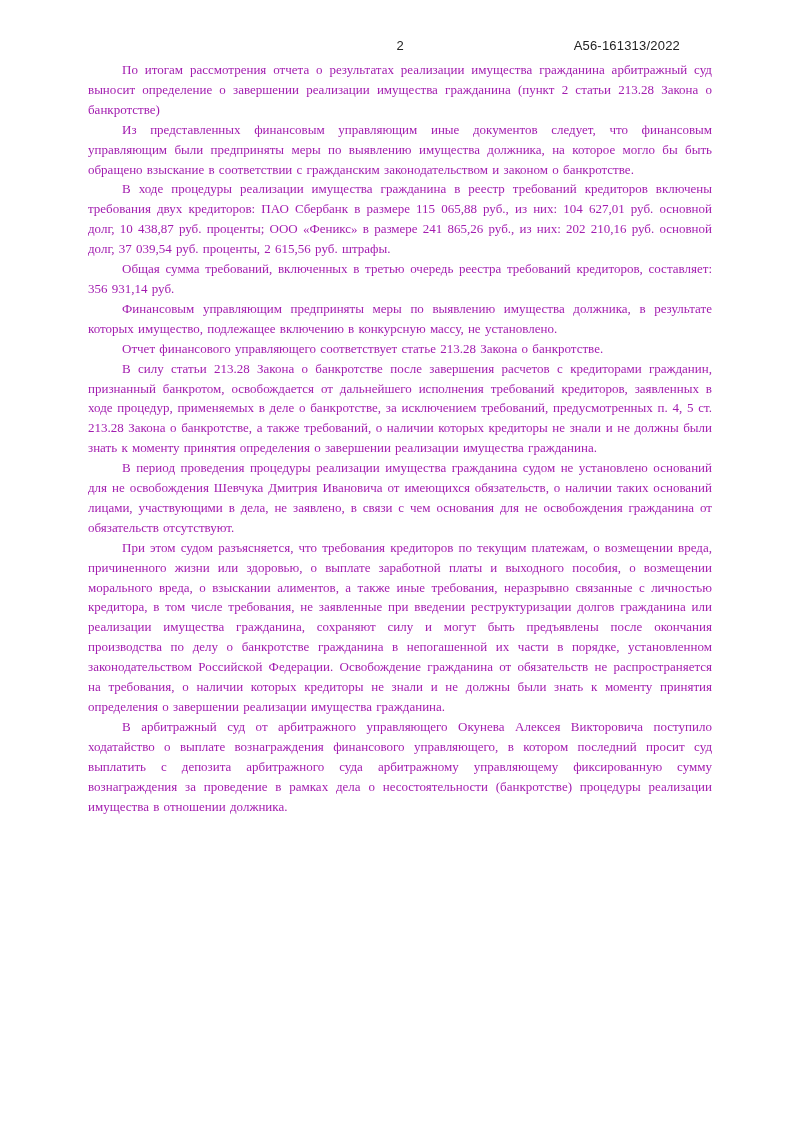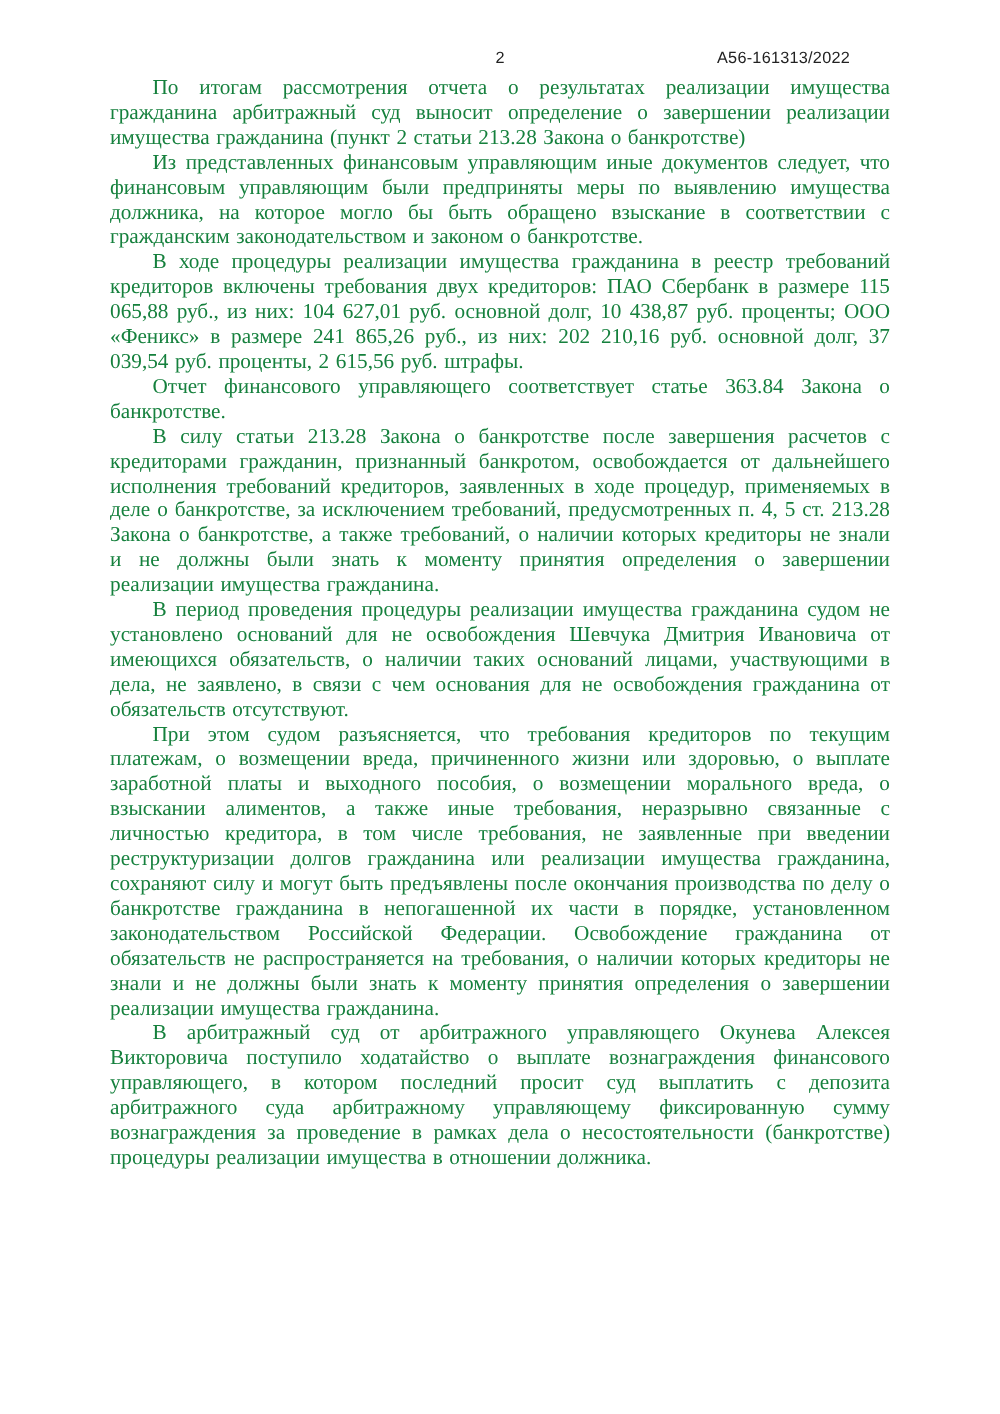--- a/index.html
+++ b/index.html
@@ -32,24 +32,24 @@
     text-align: center;
   }
   .page-header .case-num {
     position: absolute;
     right: 32px;
     top: 2px;
     letter-spacing: 0.2px;
   }
   .doc-body {
     font-family: "Liberation Serif", serif;
-    font-size: 17px;
+    font-size: 13px;
     line-height: 19.9px;
     text-align: justify;
-    color: #15803d;
+    color: #a21caf;
   }
   .doc-body p {
     margin: 0;
     text-indent: 34px;
     word-spacing: 1px;
   }
 </style>
 </head>
 <body>
 
@@ -57,20 +57,22 @@
 
   <div class="page-header">
     <span class="page-num">2</span>
     <span class="case-num">А56-161313/2022</span>
   </div>
 
   <div class="doc-body">
     <p>По итогам рассмотрения отчета о результатах реализации имущества гражданина арбитражный суд выносит определение о завершении реализации имущества гражданина (пункт 2 статьи 213.28 Закона о банкротстве)</p>
     <p>Из представленных финансовым управляющим иные документов следует, что финансовым управляющим были предприняты меры по выявлению имущества должника, на которое могло бы быть обращено взыскание в соответствии с гражданским законодательством и законом о банкротстве.</p>
     <p>В ходе процедуры реализации имущества гражданина в реестр требований кредиторов включены требования двух кредиторов: ПАО Сбербанк в размере 115 065,88 руб., из них: 104 627,01 руб. основной долг, 10 438,87 руб. проценты; ООО «Феникс» в размере 241 865,26 руб., из них: 202 210,16 руб. основной долг, 37 039,54 руб. проценты, 2 615,56 руб. штрафы.</p>
-    <p>Отчет финансового управляющего соответствует статье 363.84 Закона о банкротстве.</p>
+    <p>Общая сумма требований, включенных в третью очередь реестра требований кредиторов, составляет: 356 931,14 руб.</p>
+    <p>Финансовым управляющим предприняты меры по выявлению имущества должника, в результате которых имущество, подлежащее включению в конкурсную массу, не установлено.</p>
+    <p>Отчет финансового управляющего соответствует статье 213.28 Закона о банкротстве.</p>
     <p>В силу статьи 213.28 Закона о банкротстве после завершения расчетов с кредиторами гражданин, признанный банкротом, освобождается от дальнейшего исполнения требований кредиторов, заявленных в ходе процедур, применяемых в деле о банкротстве, за исключением требований, предусмотренных п. 4, 5 ст. 213.28 Закона о банкротстве, а также требований, о наличии которых кредиторы не знали и не должны были знать к моменту принятия определения о завершении реализации имущества гражданина.</p>
     <p>В период проведения процедуры реализации имущества гражданина судом не установлено оснований для не освобождения Шевчука Дмитрия Ивановича от имеющихся обязательств, о наличии таких оснований лицами, участвующими в дела, не заявлено, в связи с чем основания для не освобождения гражданина от обязательств отсутствуют.</p>
     <p>При этом судом разъясняется, что требования кредиторов по текущим платежам, о возмещении вреда, причиненного жизни или здоровью, о выплате заработной платы и выходного пособия, о возмещении морального вреда, о взыскании алиментов, а также иные требования, неразрывно связанные с личностью кредитора, в том числе требования, не заявленные при введении реструктуризации долгов гражданина или реализации имущества гражданина, сохраняют силу и могут быть предъявлены после окончания производства по делу о банкротстве гражданина в непогашенной их части в порядке, установленном законодательством Российской Федерации. Освобождение гражданина от обязательств не распространяется на требования, о наличии которых кредиторы не знали и не должны были знать к моменту принятия определения о завершении реализации имущества гражданина.</p>
     <p>В арбитражный суд от арбитражного управляющего Окунева Алексея Викторовича поступило ходатайство о выплате вознаграждения финансового управляющего, в котором последний просит суд выплатить с депозита арбитражного суда арбитражному управляющему фиксированную сумму вознаграждения за проведение в рамках дела о несостоятельности (банкротстве) процедуры реализации имущества в отношении должника.</p>
   </div>
 
 </div>
 
 </body></html>

